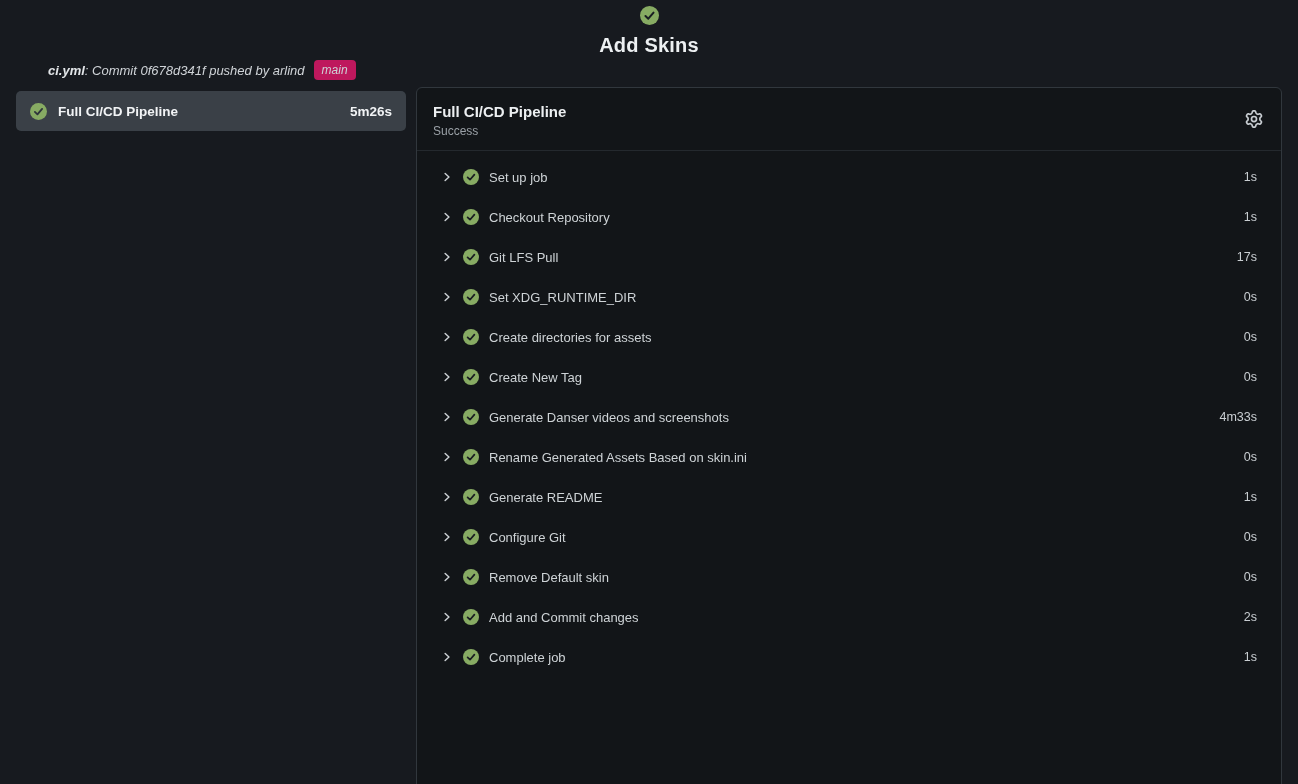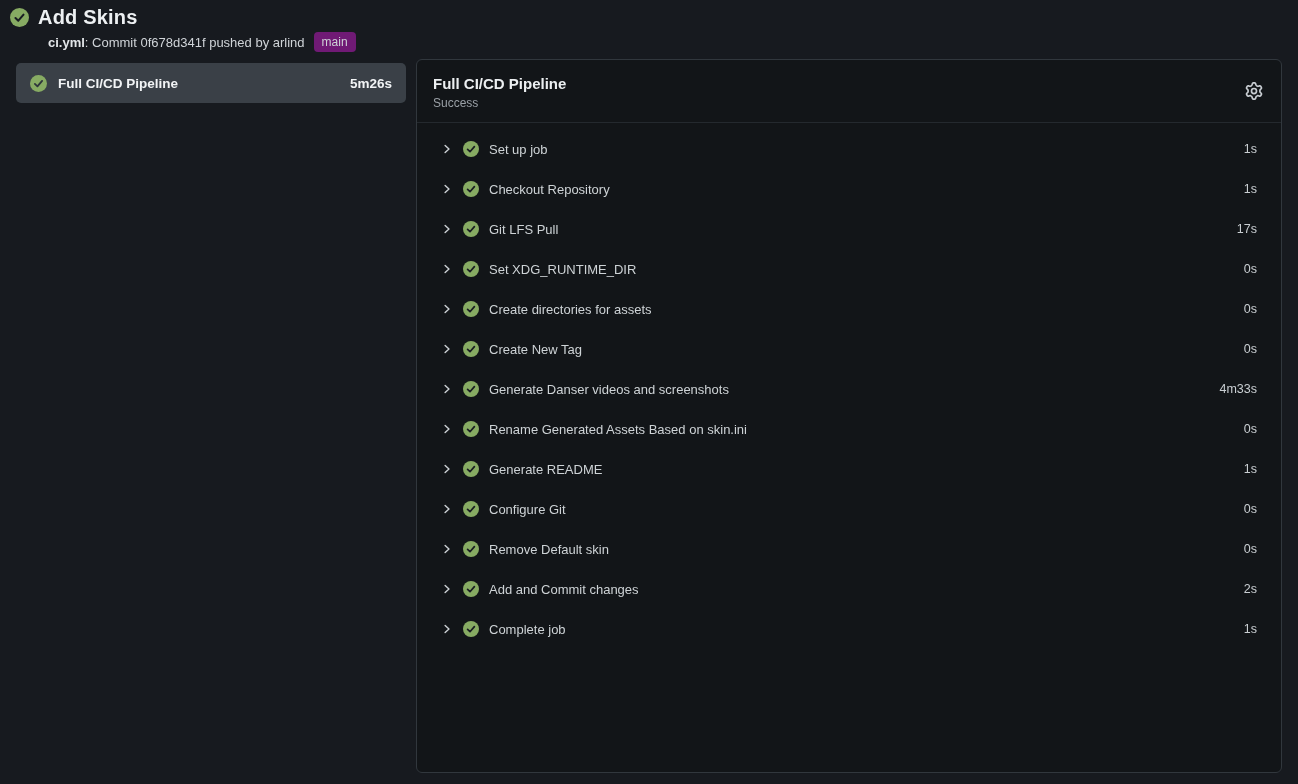--- a/index.html
+++ b/index.html
@@ -5,31 +5,31 @@
   * { box-sizing: border-box; margin: 0; padding: 0; }
   html, body { width: 1298px; height: 784px; overflow: hidden; }
   body {
     background: #171a1f;
     font-family: "Liberation Sans", sans-serif;
     color: #e8ebee;
   }
 
   
   .run-header { padding: 6px 10px 7px 10px; }
-  .run-title-row { display: flex; align-items: center; gap: 9px; }
+  .run-title-row { display: flex; align-items: center; gap: 9px; flex-direction: column; }
   .run-title { font-size: 20px; font-weight: 700; color: #edf0f2; letter-spacing: .2px; }
   .run-sub {
     margin-left: 38px; margin-top: 3px;
     font-size: 13px; color: #d0d4d8;
-    display: flex; align-items: center; gap: 9px;
+    display: flex; align-items: center; gap: 9px; font-style: italic;
   }
   .run-sub b { font-weight: 700; color: #e3e6e9; }
   .branch-badge {
     display: inline-block;
-    background: #701a75; color: #ced2d6;
+    background: #be185d; color: #ced2d6;
     font-size: 12px; line-height: 1;
     padding: 4px 8px; border-radius: 4px;
     cursor: pointer;
   }
 
   
   .main { display: flex; align-items: flex-start; gap: 10px; padding: 0 16px; }
   .left-col { width: 390px; flex: none; padding-top: 4px; }
 
   .job-card {

